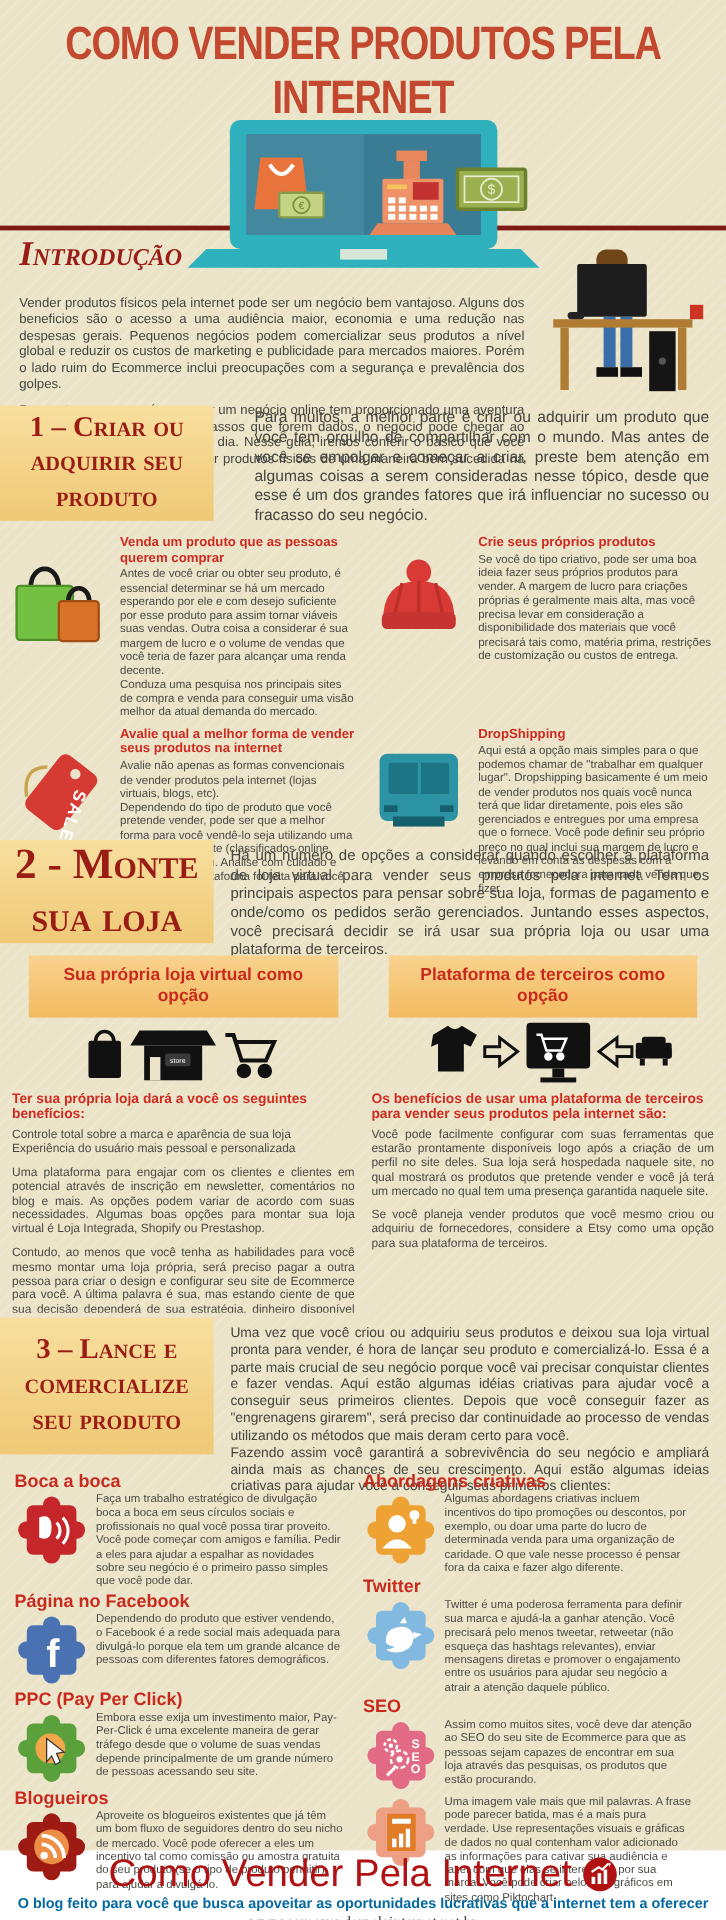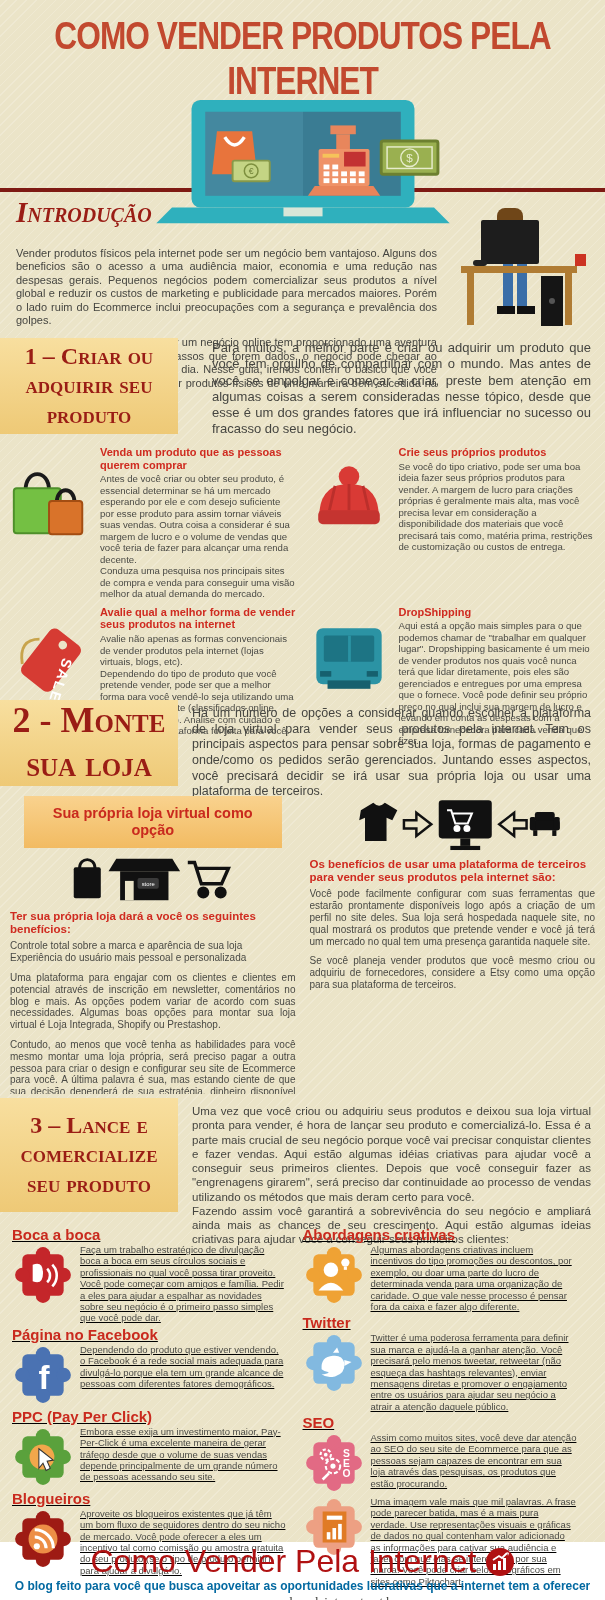--- a/index.html
+++ b/index.html
@@ -59,21 +59,21 @@
   .opt-header{
     background:linear-gradient(180deg,#f9d28e,#f2bb62);
     margin:0 14px; height:52px; display:flex; align-items:center; justify-content:center;
     text-align:center; padding:4px 10px;
   }
   .opt-header h3{ font-size:14.5px; color:#c92a1e; line-height:1.15; }
   .opt-icons{ height:60px; display:flex; align-items:center; justify-content:center; }
   .opt-sub{ font-size:11.5px; color:#cf2b20; line-height:1.15; margin:2px 0 4px 0; }
   .option p{ font-size:10px; line-height:1.18; color:#4a4a45; text-align:justify; margin-bottom:8px; white-space:pre-line; }
   
-  .methods{ height:330px; display:grid; grid-template-columns:1fr 1fr; column-gap:16px; padding:14px 28px 0 12px;text-decoration:underline; }
+  .methods{ height:330px; display:grid; grid-template-columns:1fr 1fr; column-gap:16px; padding:14px 28px 0 12px; }
   .method{ margin-bottom:2px; }
   .method h3{ font-size:15px; color:#c92a1e; margin-bottom:1px; }
   .mrow{ display:flex; gap:6px; }
   .mrow .puz{ flex:0 0 62px; }
   .mrow p{ font-size:9.5px; line-height:1.2; color:#4a4a45; }
   
   footer{ height:66px; background:#fff; text-align:center; padding-top:2px; }
   .brand-row{ display:flex; align-items:center; justify-content:center; gap:8px; }
   .brand{
     font-family:Liberation Sans, sans-serif; font-size:32px; color:#b01112; line-height:1.1;
@@ -277,20 +277,23 @@
         </svg>
       </div>
       <h4 class="opt-sub">Ter sua própria loja dará a você os seguintes benefícios:</h4>
       <p>Controle total sobre a marca e aparência de sua loja
 Experiência do usuário mais pessoal e personalizada</p>
       <p>Uma plataforma para engajar com os clientes e clientes em potencial através de inscrição em newsletter, comentários no blog e mais. As opções podem variar de acordo com suas necessidades. Algumas boas opções para montar sua loja virtual é Loja Integrada, Shopify ou Prestashop.</p>
       <p>Contudo, ao menos que você tenha as habilidades para você mesmo montar uma loja própria, será preciso pagar a outra pessoa para criar o design e configurar seu site de Ecommerce para você. A última palavra é sua, mas estando ciente de que sua decisão dependerá de sua estratégia, dinheiro disponível para investir e plano de negócios.</p>
     </div>
 
     <div class="option">
+      <div class="opt-header">
+        <h3>Plataforma de terceiros como opção</h3>
+      </div>
       <div class="opt-icons">
         <svg width="256" height="58" viewBox="0 0 256 70">
           <g>
             <path d="M18 16 l15-9 q7 7 14 0 l15 9 -6 12 -7-3 v28 h-26 v-28 l-7 3 z" fill="#111"></path>
           </g>
           <path d="M70 28 h15 v-9 l18 14 -18 14 v-9 h-15 z" fill="#ebe4c8" stroke="#111" stroke-width="3"></path>
           <g>
             <rect x="112" y="4" width="64" height="46" rx="4" fill="#111"></rect>
             <g stroke="#fff" stroke-width="2.5" fill="none">
               <path d="M122 16 h5 l5 16 h15 l5-12 h-23"></path>

